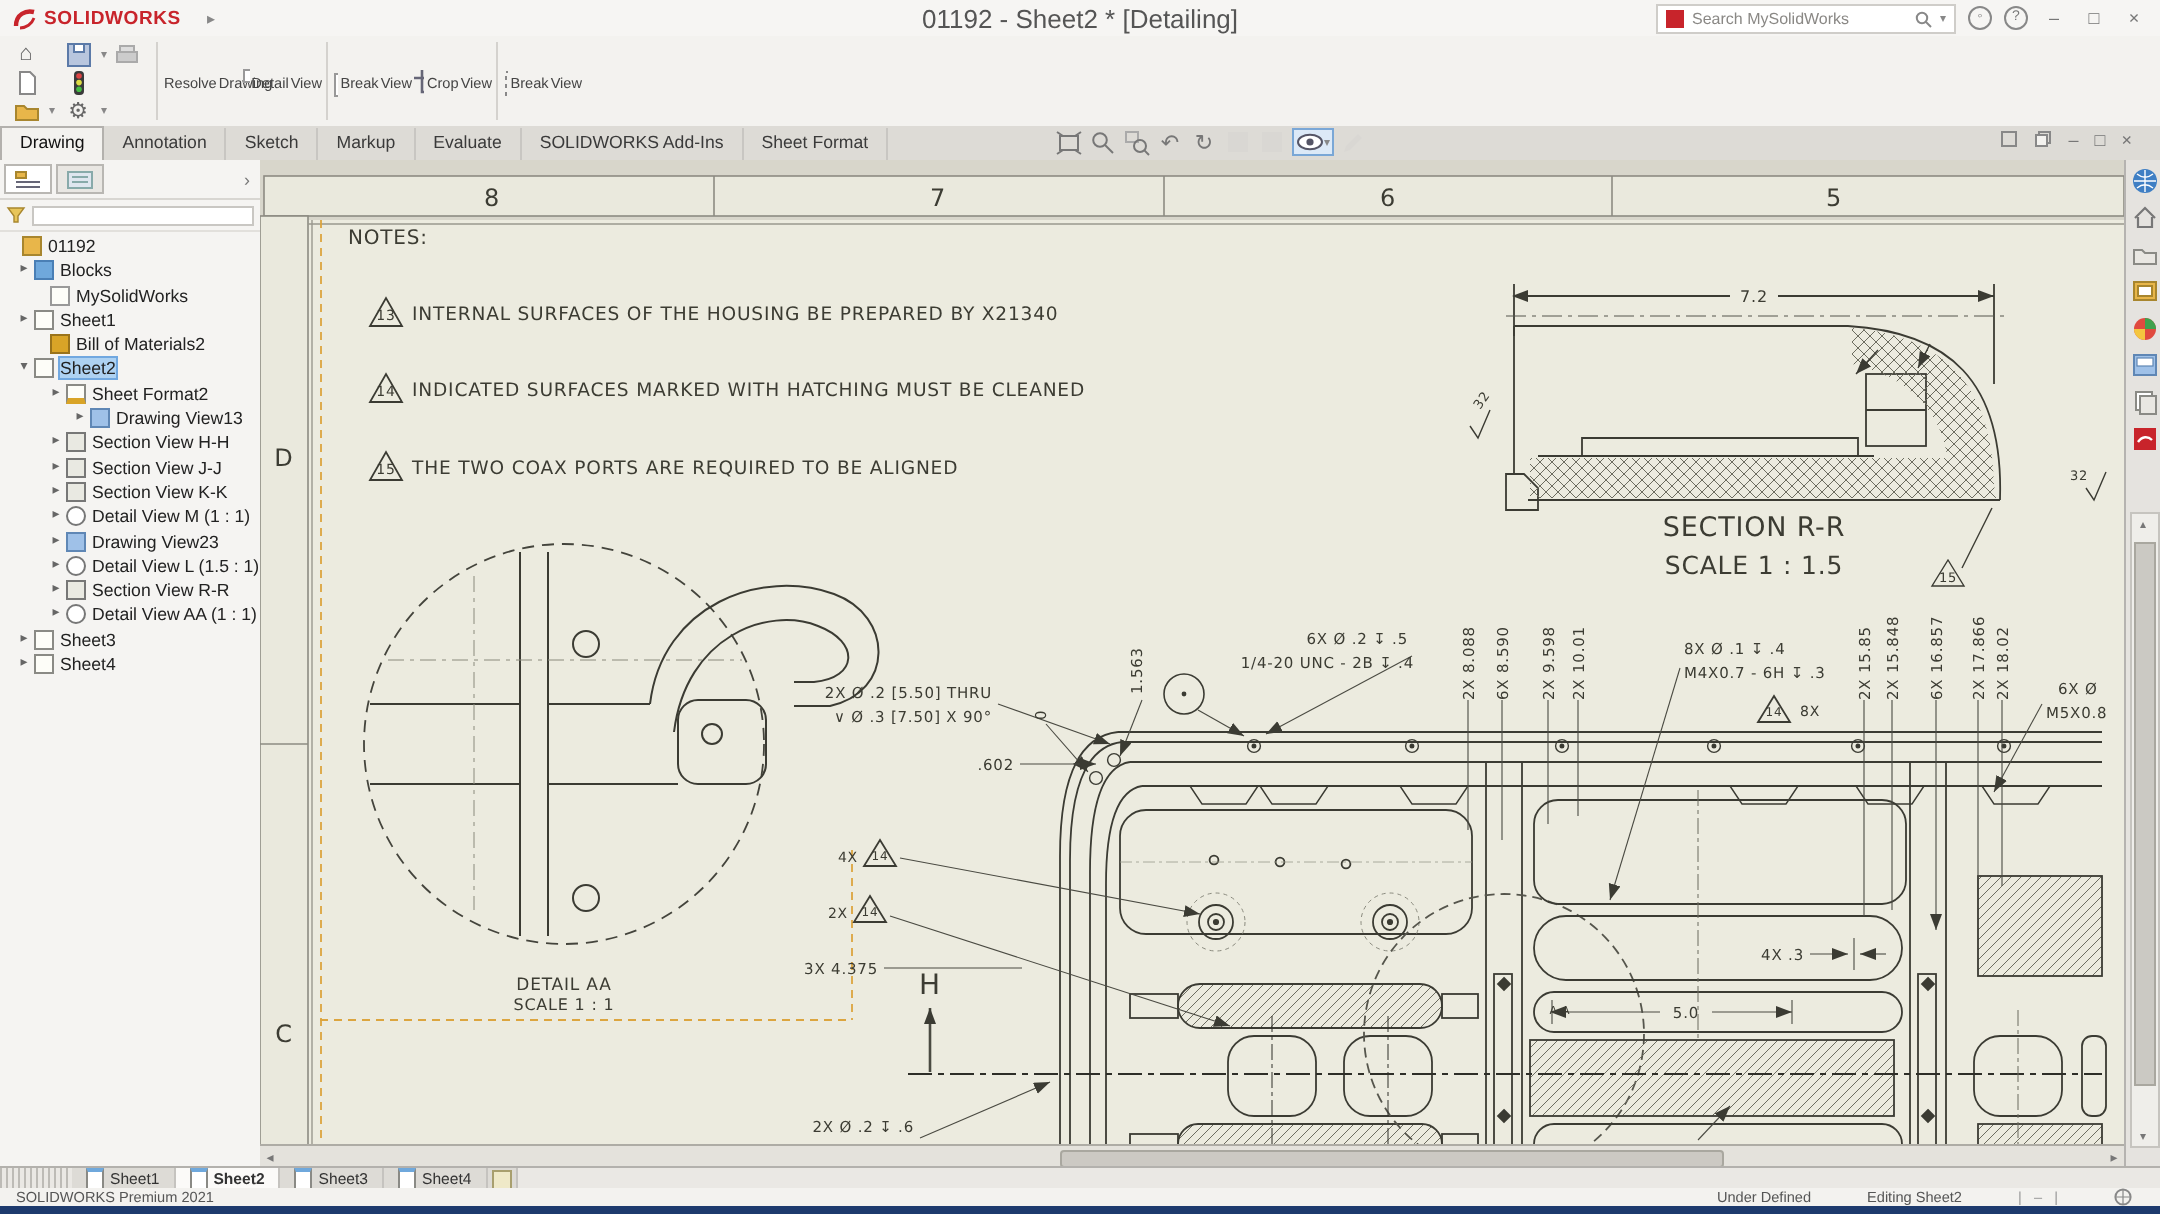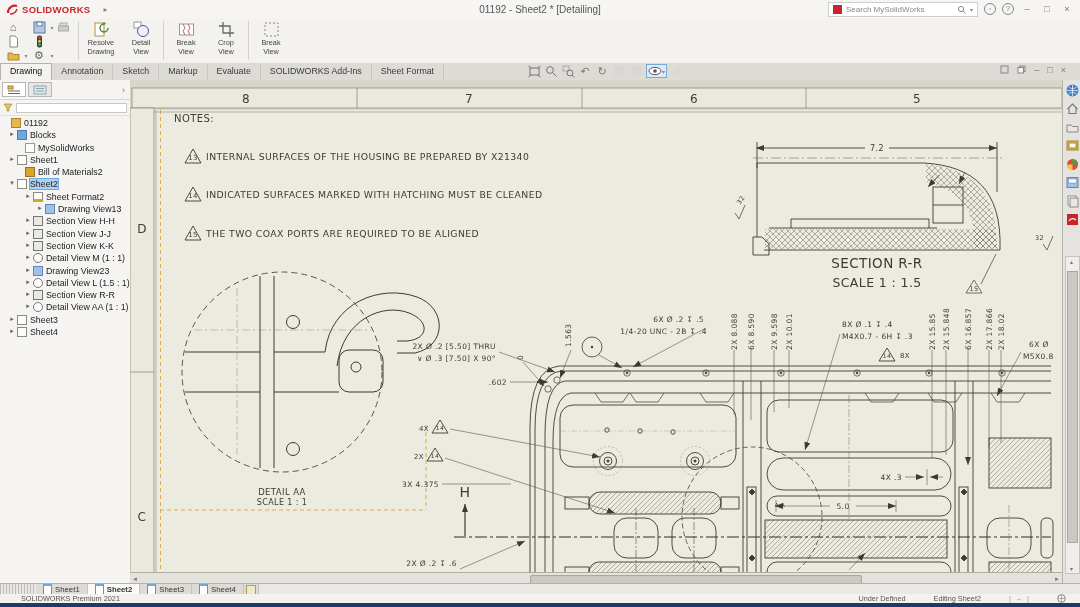--- a/index.html
+++ b/index.html
@@ -4,34 +4,34 @@
 <style>
   html,body{margin:0;padding:0}
   body{width:1080px;height:607px;position:relative;overflow:hidden;
        font-family:"Liberation Sans",sans-serif;background:#f0efed;font-size:9px;color:#333}
   .abs{position:absolute}
   
   #titlebar{left:0;top:0;width:1080px;height:18px;background:#f6f5f3;border-bottom:1px solid #dad8d4;display:flex;align-items:center}
   #logo{display:flex;align-items:center;gap:3px;padding-left:6px}
   #logo .lg-txt{color:#c8242b;font-size:9.5px;font-weight:bold;letter-spacing:.3px}
   #logo .lg-arr{color:#888;font-size:8px;margin-left:10px}
-  #doc-title{position:absolute;left:0;right:0;text-align:center;font-size:10px;color:#555;pointer-events:none}
+  #doc-title{position:absolute;left:0;right:0;text-align:center;font-size:13px;color:#555;pointer-events:none}
   #tb-right{margin-left:auto;display:flex;align-items:center;gap:6px;padding-right:6px;z-index:2}
   #searchbox{display:flex;align-items:center;gap:4px;background:#fff;border:1px solid #cfcdc9;height:13px;padding:0 4px;width:140px}
   #searchbox .sq{width:9px;height:9px;background:#c8242b;flex:none}
   #searchbox .ph{color:#8a8885;font-size:8px;flex:1}
   .tb-ico{color:#777;font-size:9px;width:14px;text-align:center}
   .circ{border:1px solid #888;border-radius:50%;width:10px;height:10px;line-height:10px;font-size:7px;text-align:center;color:#777}
   
   #ribbon{left:0;top:18px;width:1080px;height:45px;background:#f3f2ef;border-bottom:1px solid #d2d0cc;display:flex}
   #qa{width:72px;display:grid;grid-template-columns:18px 8px 18px 8px 14px;grid-auto-rows:14px;align-items:center;justify-items:center;padding:2px 0 0 4px}
   .qa-ico{width:14px;height:14px;display:flex;align-items:center;justify-content:center;color:#666;font-size:11px}
   .dd{color:#888;font-size:6px}
   .rsep{width:1px;background:#d4d2ce;margin:3px 2px}
-  .rbtn{width:40px;display:flex;flex-direction:column;align-items:center;justify-content:flex-start;padding-top:3px;gap:1px}
+  .rbtn{width:40px;display:flex;flex-direction:row;align-items:center;justify-content:flex-start;padding-top:3px;gap:1px}
   .rbtn .lbl{font-size:7.3px;color:#444;line-height:8px;text-align:center}
   
   #tabrow{left:0;top:63px;width:1080px;height:17px;background:#dddbd6;border-bottom:1px solid #b3b1ad;display:flex;align-items:flex-end}
   .ctab{font-size:8.8px;color:#3a3a3a;padding:2px 9px 2px 9px;border-right:1px solid #c8c6c2;height:12px}
   .ctab.active{background:#f3f2ef;border:1px solid #b3b1ad;border-bottom:none;color:#111}
   #hud{position:absolute;left:527px;top:64px;display:flex;align-items:center;gap:3px}
   .hud-ico{width:14px;height:14px;display:flex;align-items:center;justify-content:center;color:#777;font-size:11px}
   .hud-active{border:1px solid #7aa7d6;background:#dce9f7;display:flex;align-items:center;padding:0 1px}
   #docwin{position:absolute;right:14px;top:65px;display:flex;gap:8px;color:#777;font-size:9px}
   
@@ -73,21 +73,21 @@
   
   #sheettabs{left:0;top:583px;width:1080px;height:11px;background:#eae8e4;border-top:1px solid #b3b1ad;display:flex;align-items:stretch}
   #grip{width:36px;background:repeating-linear-gradient(90deg,#bdbbb6 0 1px,#eae8e4 1px 3px)}
   .stab{display:flex;align-items:center;gap:3px;padding:0 7px;font-size:7.8px;color:#333;border-right:1px solid #c5c3bf;background:#dddbd6}
   .stab.active{background:#fbfaf8;font-weight:bold}
   .stab-ico{width:7px;height:8px;background:#fff;border:1px solid #8a8a85;border-top:2px solid #6fa8dc}
   #addsheet{width:14px;display:flex;align-items:center;justify-content:center;background:#dddbd6;border-right:1px solid #c5c3bf}
   #addsheet i{width:8px;height:8px;background:#efe9c8;border:1px solid #a89f6e;font-style:normal}
   
   #statusbar{left:0;top:594px;width:1080px;height:9px;background:#f3f2ef;display:flex;align-items:center;font-size:7.3px;color:#555}
-  #statusbar .lft{padding-left:21px}
+  #statusbar .lft{padding-left:8px}
   #statusbar .rgt{margin-left:auto;display:flex;align-items:center;gap:28px;padding-right:14px}
   #navybar{left:0;top:603px;width:1080px;height:4px;background:#1d3a6d}
 </style>
 </head>
 <body>
 
 <div id="titlebar" class="abs">
   <div id="logo">
     <svg width="13" height="11">
         <path d="M2,9 C2,3 7,1 11,2" stroke="#c8242b" stroke-width="2.2" fill="none"></path>

